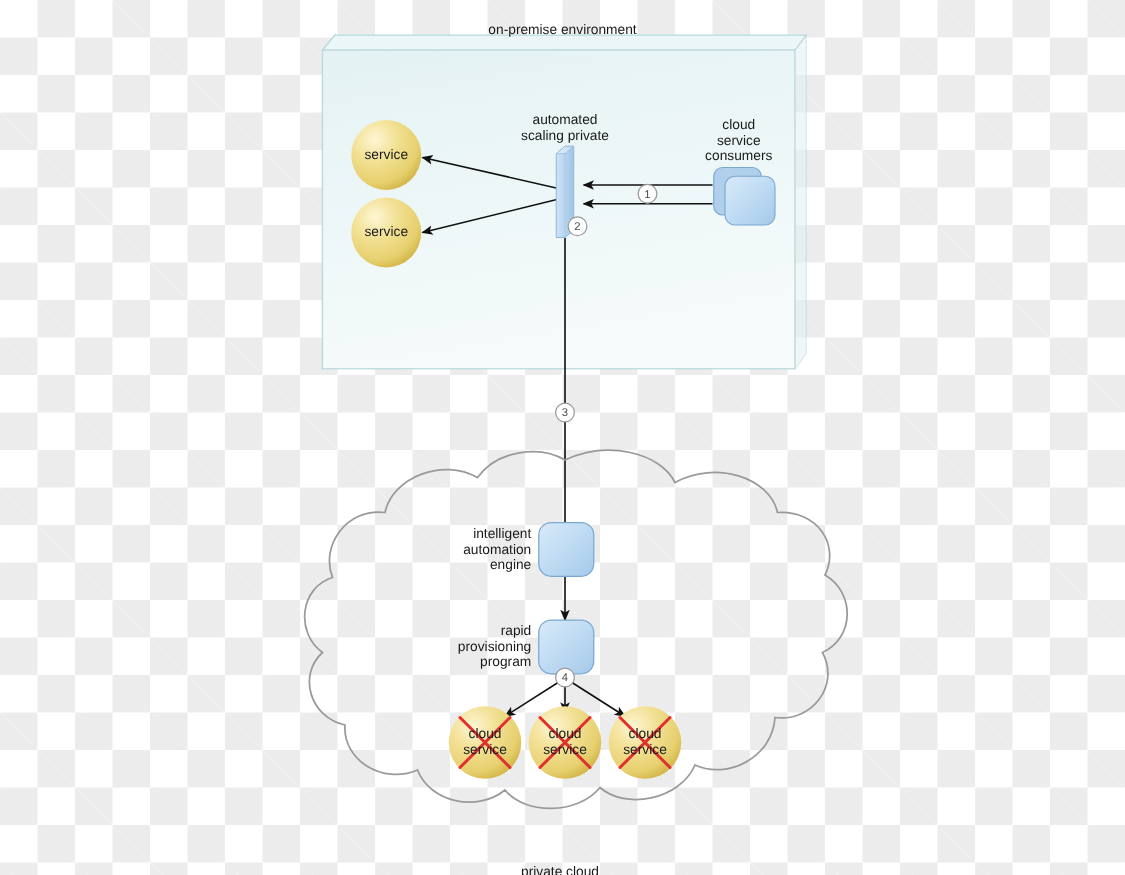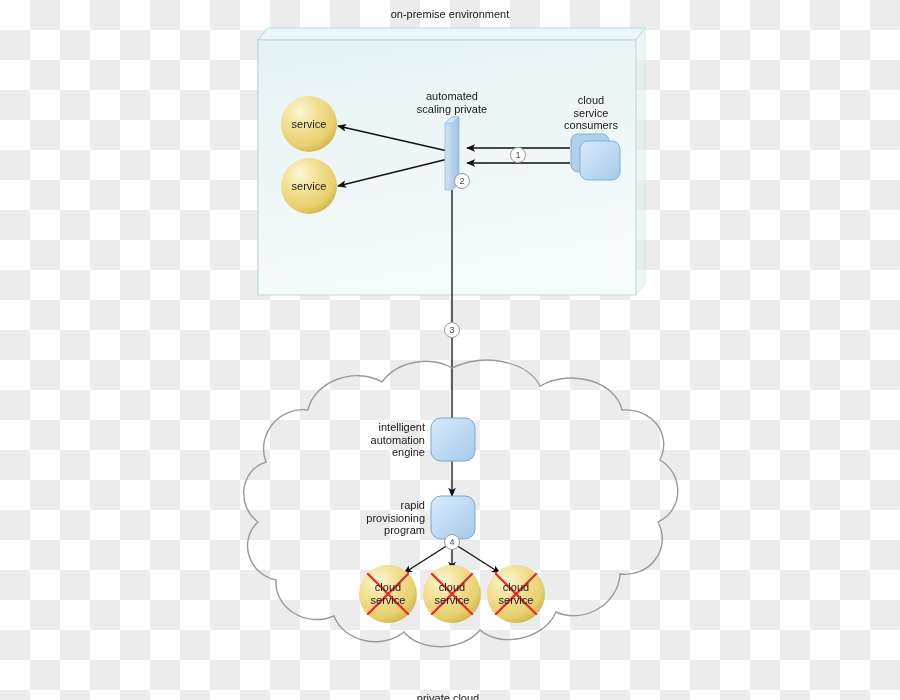--- a/index.html
+++ b/index.html
@@ -186,21 +186,21 @@
     </g>
 
     <g fill="#ffffff" stroke="#9a9a9a" stroke-width="1">
       <circle cx="518" cy="155" r="7.5"></circle>
       <circle cx="462" cy="181" r="7.5"></circle>
       <circle cx="452" cy="330" r="7.5"></circle>
       <circle cx="452" cy="542" r="7.5"></circle>
     </g>
   </svg>
 
-  <div class="lbl" style="left:0px; top:8px; width:900px;">on-premise environment</div>
+  <div class="lbl" style="left:0px; top:18px; width:900px;">on-premise environment</div>
 
   <div class="lbl" style="left:279px; top:118px; width:60px;">service</div>
 
   <div class="lbl" style="left:279px; top:180px; width:60px;">service</div>
 
   <div class="lbl" style="left:392px; top:90px; width:120px;">automated
 scaling private</div>
 
   <div class="lbl" style="left:550px; top:94px; width:82px;">cloud
 service

